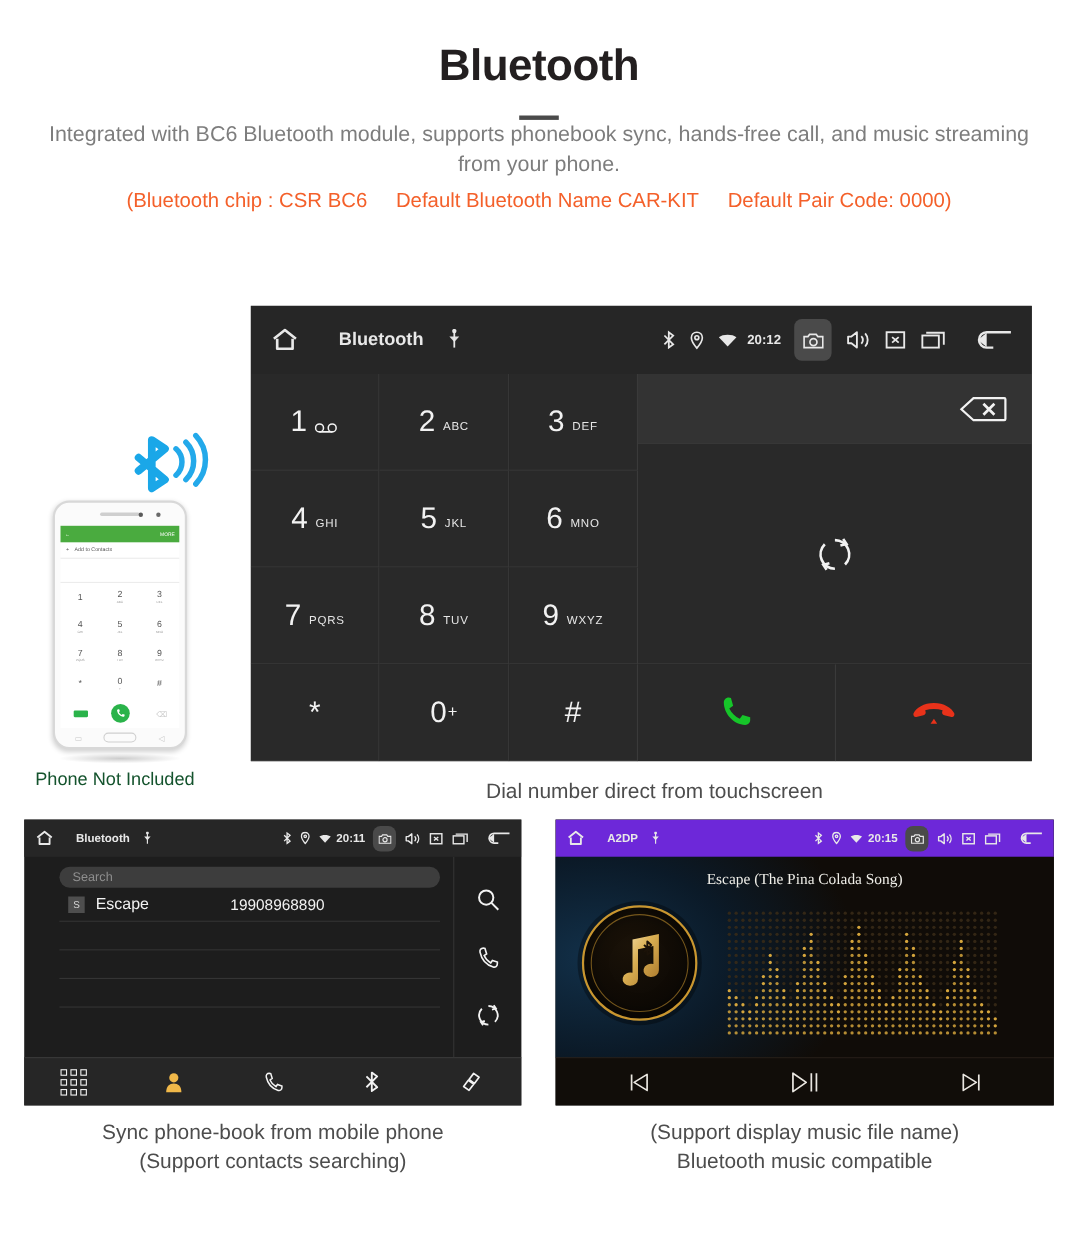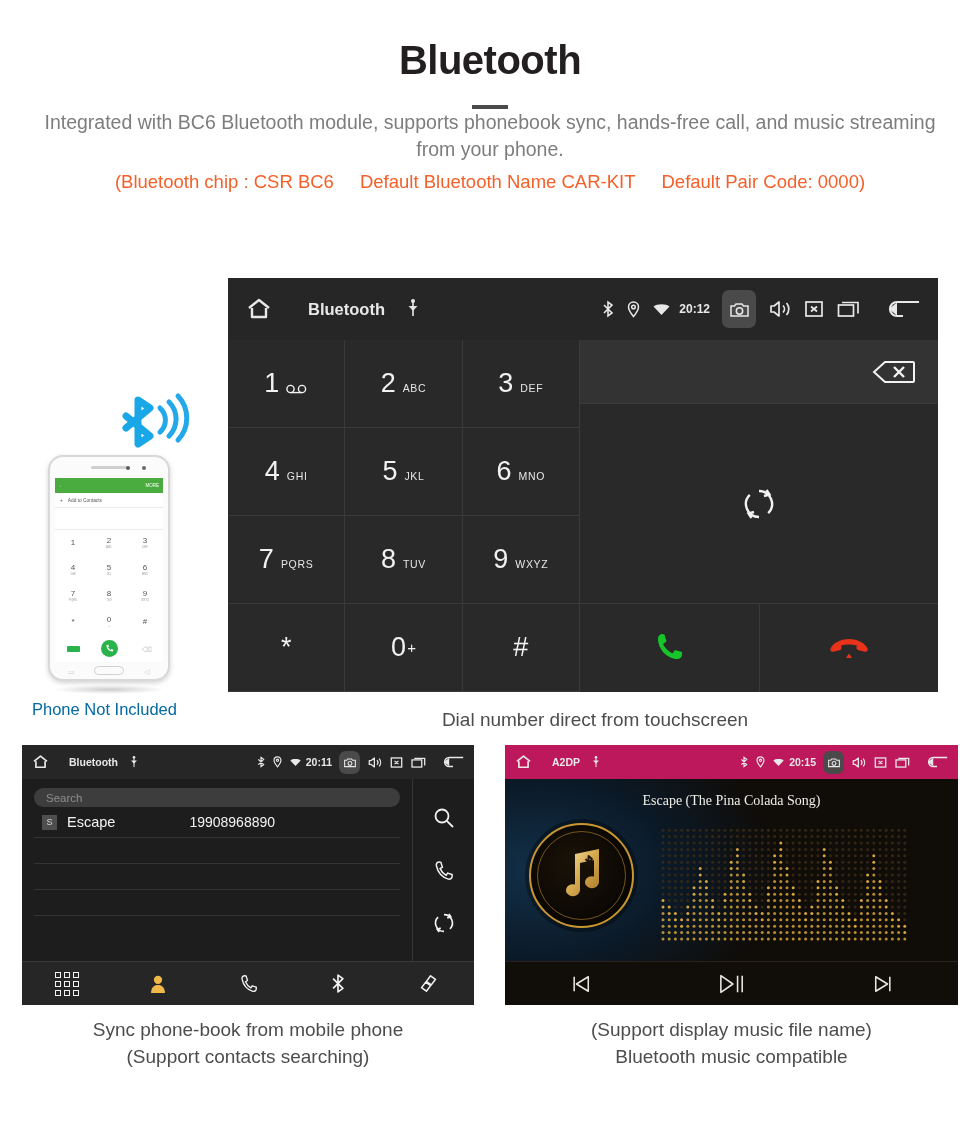--- a/index.html
+++ b/index.html
@@ -163,40 +163,40 @@
   .ph-bottom { height: 17px; display: flex; align-items: center; justify-content: center; gap: 20px; }
   .ph-home { width: 30px; height: 9px; border: 1px solid #d0d0d0; border-radius: 5px; }
   .ph-sq { width: 6px; height: 6px; color: #c8c8c8; font-size: 7px; }
   .ph-shadow {
     width: 112px; height: 9px; margin: 4px auto 0;
     background: radial-gradient(ellipse at center, rgba(0,0,0,0.20) 0%, rgba(0,0,0,0) 70%);
   }
   #btlogo { position: absolute; left: 118px; top: 386px; width: 86px; height: 62px; }
   #phonenote {
     position: absolute; left: 32px; top: 700px;
-    font-size: 16.5px; color: #0369a1;
+    font-size: 16.5px; color: #14532d;
   }
 
   
   .caption {
     position: absolute; text-align: center;
     font-size: 19px; color: #4d4d4d; line-height: 27px;
   }
   #cap-dialer { left: 240px; top: 706px; width: 710px; }
   #cap-left { left: 22px; top: 1016px; width: 452px; }
   #cap-right { left: 505px; top: 1016px; width: 453px; }
 
   
   #phonebook { left: 22px; top: 745px; width: 452px; height: 260px; }
   #phonebook .statusbar { height: 34px; padding: 0 10px; }
   #phonebook .sb-title { font-size: 10.5px; margin: 0 12px 0 20px; }
   #phonebook .sb-right > * { margin-left: 8px; }
   #phonebook .sb-time { font-size: 10.5px; margin-left: 5px; }
   #phonebook .sb-cam-wrap { width: 21px; height: 23px; margin-left: 7px; }
-  .pb-body { display: flex; height: 182px; }
+  .pb-body { display: flex; height: 182px; padding-left: 20px; }
   .pb-list { flex: 1; padding: 9px 0 0 0; }
   .pb-search {
     height: 19px; margin: 0 12px 0 12px;
     background: #3d3d3d; border-radius: 10px;
     display: flex; align-items: center; padding: 0 12px;
     color: #8e8e8e; font-size: 11.5px;
   }
   .pb-row {
     display: flex; align-items: center;
     height: 31px; margin: 0 12px; padding: 0 8px;
@@ -214,21 +214,21 @@
   .pb-rail {
     width: 62px; border-left: 1px solid #343434;
     display: flex; flex-direction: column; align-items: center;
     justify-content: space-around; padding: 12px 0; color: #f2f2f2;
   }
   .pb-rail > * { cursor: pointer; }
   #phonebook .tabbar { height: 44px; }
 
   
   #music { left: 505px; top: 745px; width: 453px; height: 260px; background: #000; }
-  #music .statusbar { height: 34px; padding: 0 10px; background: #be185d; }
+  #music .statusbar { height: 34px; padding: 0 10px; background: #6d28d9; }
   #music .sb-title { font-size: 10.5px; margin: 0 12px 0 20px; }
   #music .sb-right > * { margin-left: 8px; }
   #music .sb-time { font-size: 10.5px; margin-left: 5px; }
   #music .sb-cam-wrap { width: 21px; height: 23px; margin-left: 7px; }
   .mu-stage {
     height: 182px; position: relative;
     background:
       radial-gradient(ellipse 70% 120% at 8% 50%, #123049 0%, #0b1a28 40%, #100c08 75%),
       linear-gradient(110deg, #14344e 0%, #0d1d2c 28%, #140f0a 62%, #120c07 100%);
     overflow: hidden;

